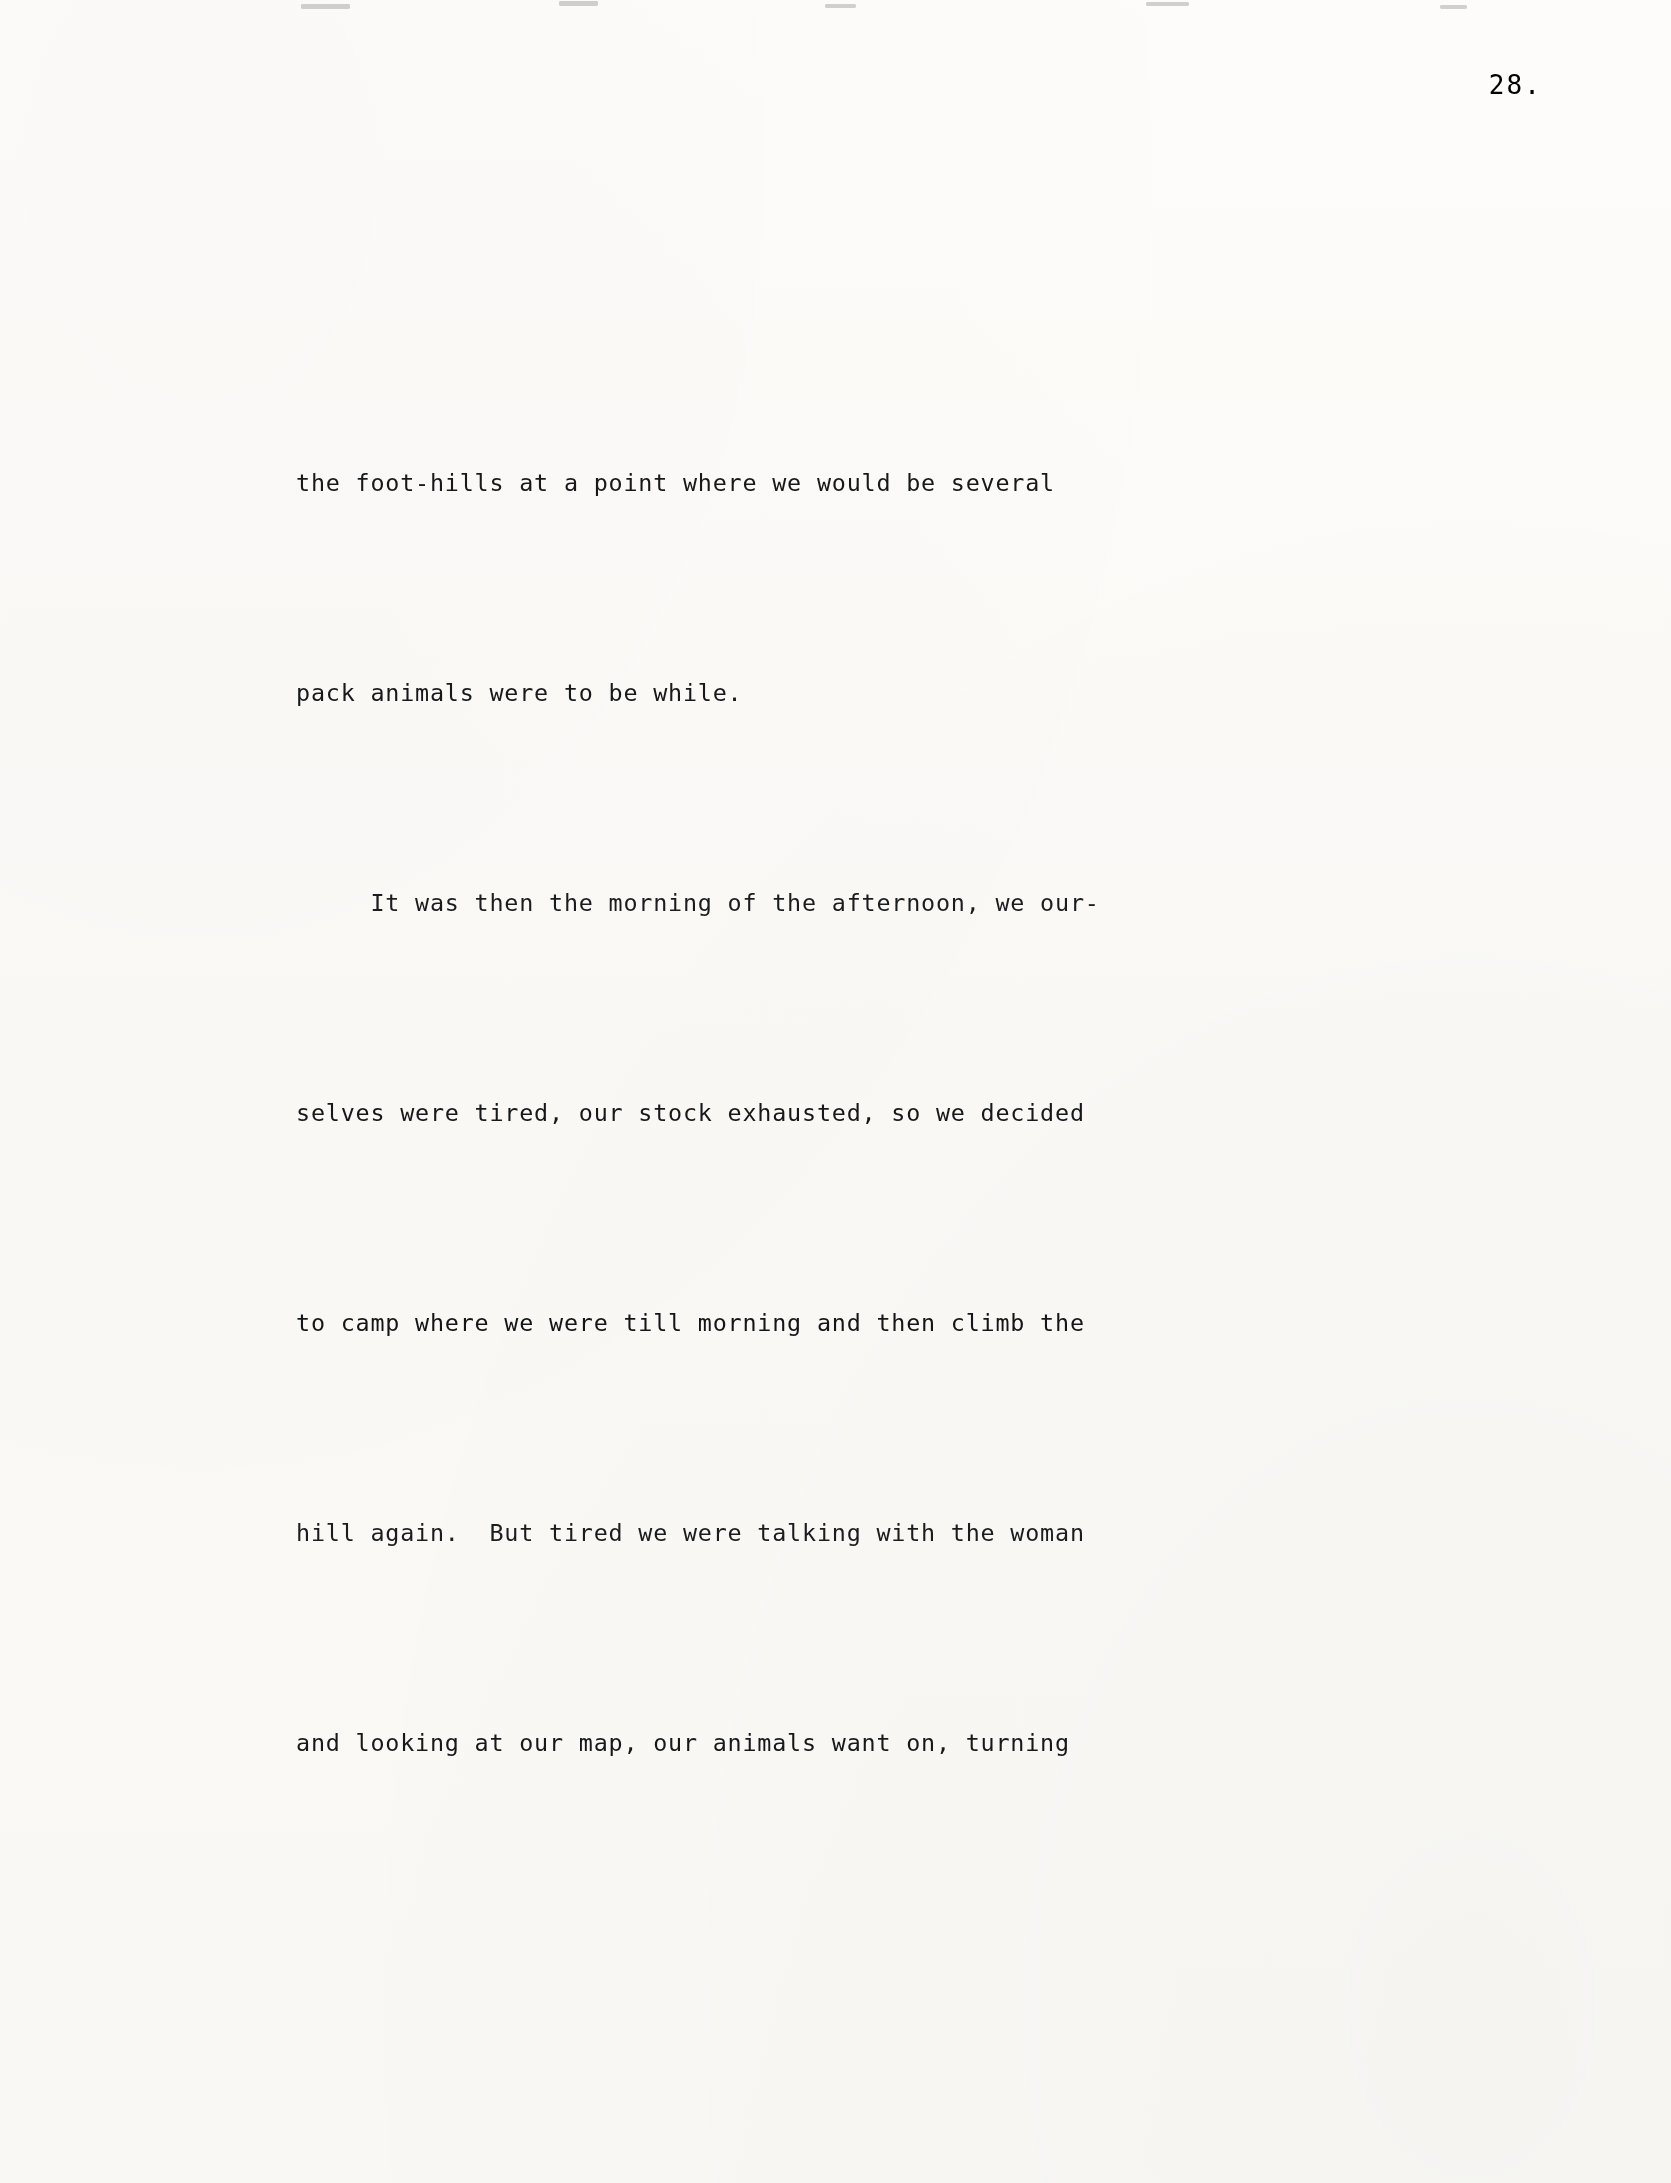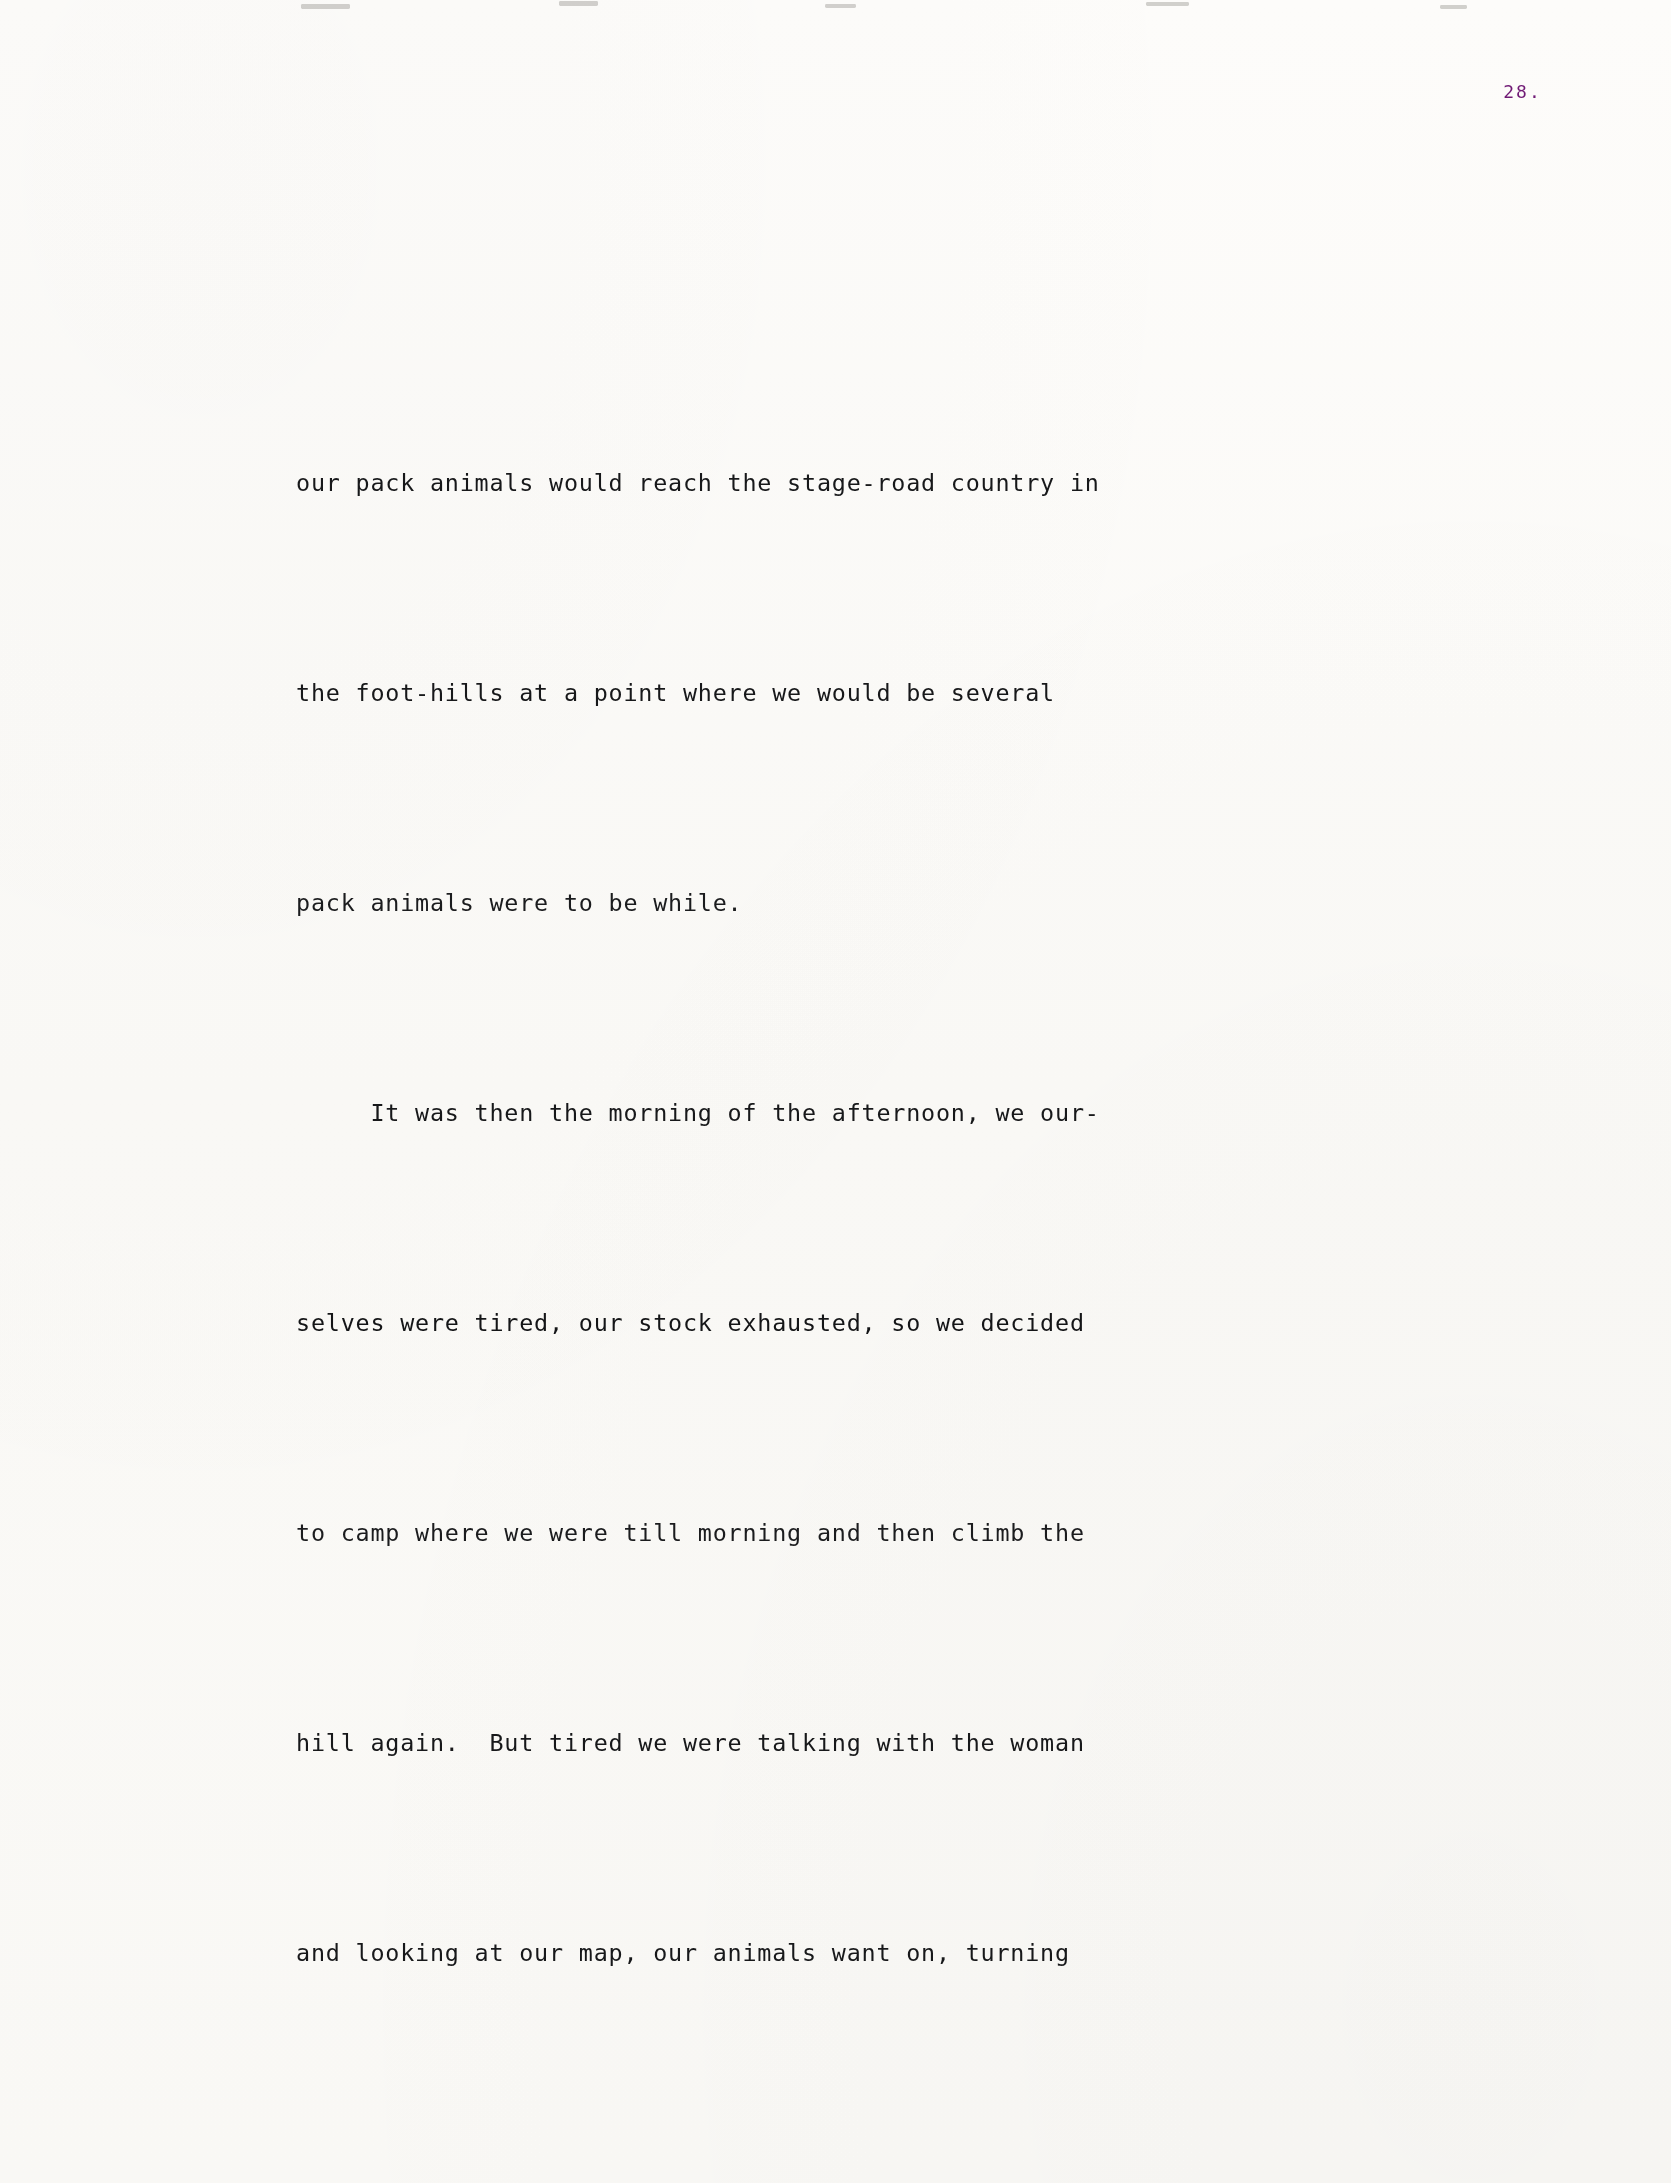--- a/index.html
+++ b/index.html
@@ -38,25 +38,25 @@
     height: 28px;
     pointer-events: none;
   }
   .edge-marks span {
     position: absolute;
     background: rgba(110,105,100,0.30);
     border-radius: 1.4px;
   }
   .page-number {
     position: absolute;
-    top: 81px;
+    top: 70px;
     right: 130px;
-    font-size: 18px;
+    font-size: 26px;
     letter-spacing: 2.1px;
-    color: #701a75;
+    color: #000000;
   }
   .body-text {
     position: absolute;
     top: 308px;
     left: 296px;
     width: 1181px;
     font-size: 23.4px;
     line-height: 70px;
     color: #17181a;
     letter-spacing: 0.8px;
@@ -80,21 +80,20 @@
     <span style="left:301px;  top:4.2px;  width:49px;  height:4.9px;"></span>
     <span style="left:559px;  top:1.4px;  width:39px;  height:4.2px;"></span>
     <span style="left:825px; top:3.5px;  width:31px;  height:4.2px;"></span>
     <span style="left:1146px; top:2.1px;  width:43px;  height:4.2px;"></span>
     <span style="left:1440px; top:4.9px;  width:26.6px;  height:4.2px;"></span>
   </div>
 
   <div class="page-number">28.</div>
 
   <div class="body-text">
-    <span class="line">our pack animals would reach the stage-road country in</span>
     <span class="line">the foot-hills at a point where we would be several</span>
     <span class="line">pack animals were to be while.</span>
     <span class="line">     It was then the morning of the afternoon, we our-</span>
     <span class="line">selves were tired, our stock exhausted, so we decided</span>
     <span class="line">to camp where we were till morning and then climb the</span>
     <span class="line">hill again.  But tired we were talking with the woman</span>
     <span class="line">and looking at our map, our animals want on, turning</span>
     
     
     

